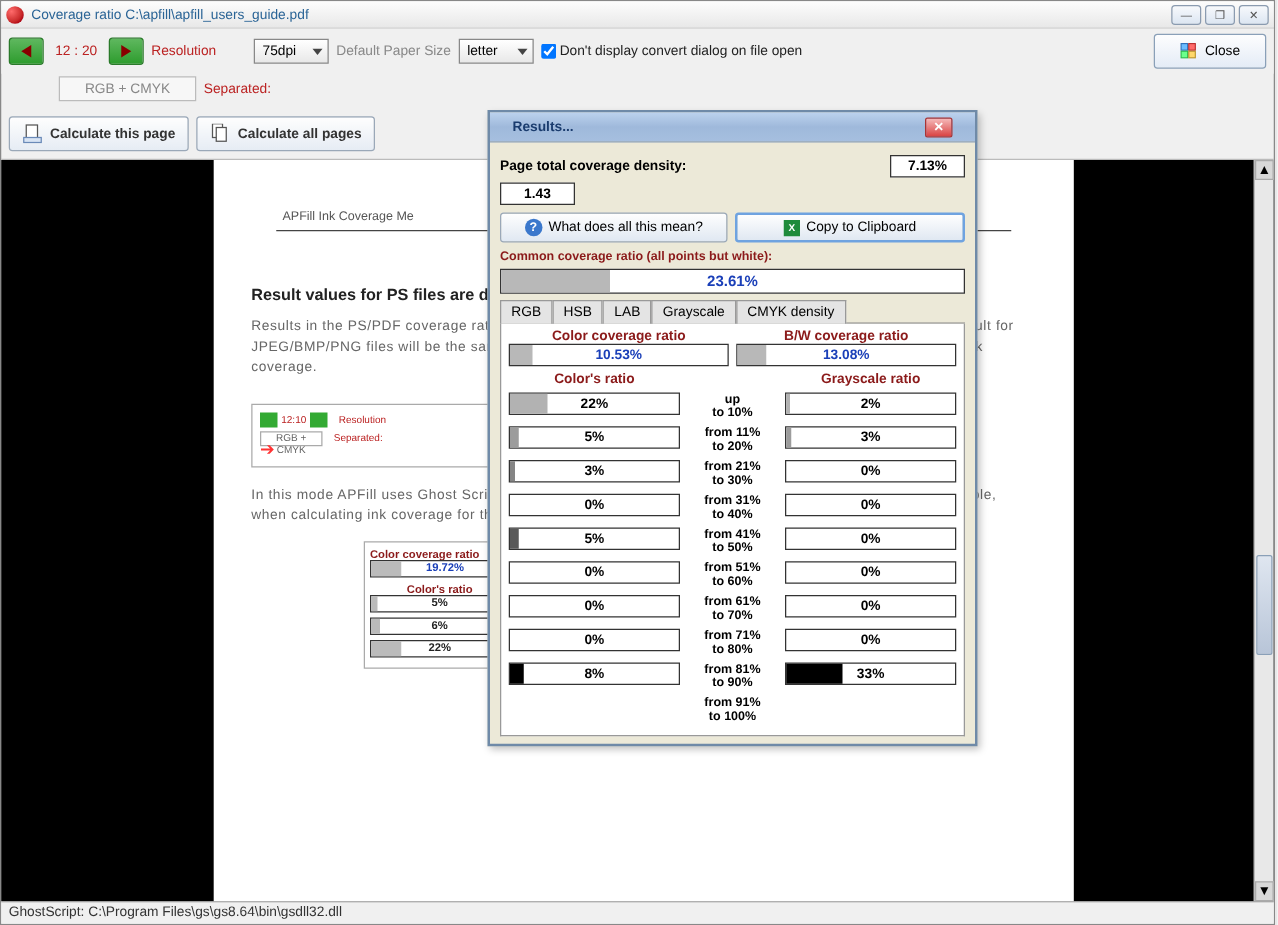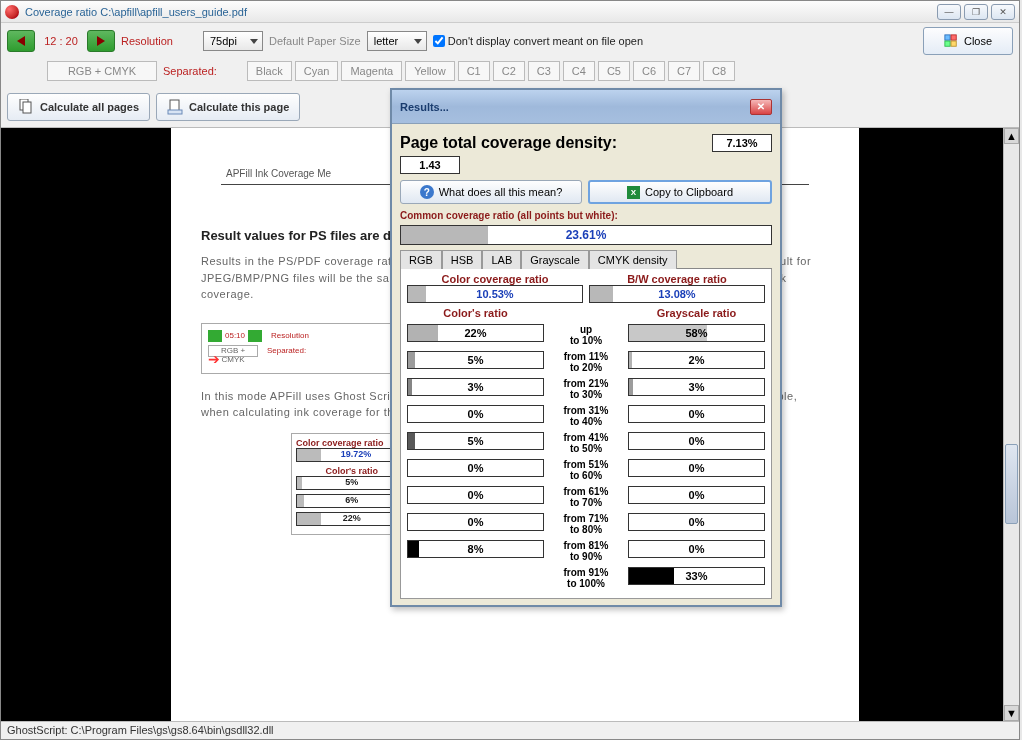--- a/index.html
+++ b/index.html
@@ -124,33 +124,33 @@
 .doc-section p { font-size: 11px; letter-spacing: 0.5px; color: #666; margin-bottom: 12px; line-height: 1.5; }
 
 
 .dlg {
   position: absolute; top: 88px; left: 390px;
   width: 392px; border: 2px solid #6f8aa8;
   background: #ece9d8; z-index: 50;
   box-shadow: 2px 3px 6px rgba(0,0,0,0.25);
 }
 .dlg .dtitle {
-  height: 34px; background: linear-gradient(#bcd2ee,#9fb9db 50%,#a6bfdf);
-  display: flex; align-items: center; padding: 0 8px; color: #1a3c6e; font-weight: bold;
+  height: 24px; background: linear-gradient(#bcd2ee,#9fb9db 50%,#a6bfdf);
+  display: flex; align-items: center; padding: 0 18px; color: #1a3c6e; font-weight: bold;
   font-size: 11px; border-bottom: 1px solid #8aa0b8;
 }
 .dlg .dtitle .dclose {
   margin-left: auto; width: 22px; height: 16px;
   background: linear-gradient(#f5b8b8,#d94343); border: 1px solid #a33;
   border-radius: 2px; display: flex; align-items: center; justify-content: center;
   color: #fff; font-weight: bold; font-size: 10px;
 }
 .dbody { padding: 6px 8px; }
 .drow { display: flex; align-items: center; margin: 4px 0; }
-.drow .dlbl { font-weight: bold; font-size: 16px; flex: 1; }
+.drow .dlbl { font-weight: bold; font-size: 11px; flex: 1; }
 .valbox { width: 60px; height: 18px; border: 1px solid #333; background: #fff; text-align: center; font-weight: bold; font-size: 11px; line-height: 16px; }
 .dbtns { display: flex; gap: 6px; margin: 6px 0; }
 .dbtn {
   flex: 1; height: 24px; border: 1px solid #9aa8b8; background: linear-gradient(#fefefe,#e0e8f2);
   border-radius: 3px; display: flex; align-items: center; justify-content: center; gap: 5px;
   font-size: 11px;
 }
 .dbtn.active { border: 2px solid #6fa3e0; }
 .dbtn .qm { width: 14px; height: 14px; border-radius: 50%; background: #3b78cc; color: #fff; display: flex; align-items: center; justify-content: center; font-weight: bold; font-size: 10px; }
 .dbtn .xl { width: 13px; height: 13px; background: #1f8b3b; color: #fff; font-size: 8px; display: flex; align-items: center; justify-content: center; font-weight: bold; }
@@ -225,83 +225,69 @@
     <div style="width:18px"></div>
     <div class="select" style="width:60px">
         <span>75dpi</span>
       </div>
     <div class="txtlbl">Default Paper Size</div>
     <div class="select" style="width:60px">
         <span>letter</span>
       </div>
     <label class="chk">
       <input type="checkbox" checked="" style="">
-      <span>Don't display convert meant on file open</span>
+      <span>Don't display convert dialog on file open</span>
     </label>
     <div class="closebtn">
       <svg class="x" viewBox="0 0 16 16">
           <rect x="1" y="1" width="6" height="6" fill="#6bbcff" stroke="#2a6db8"></rect>
           <rect x="8" y="1" width="6" height="6" fill="#ff6b6b" stroke="#b82a2a"></rect>
           <rect x="1" y="8" width="6" height="6" fill="#6bff8c" stroke="#2ab84a"></rect>
           <rect x="8" y="8" width="6" height="6" fill="#ffd86b" stroke="#b8922a"></rect>
         </svg>
       <span>Close</span>
     </div>
   </div>
 
   <div class="toolbar2">
     <div style="width:34px"></div>
     <div class="rgbbtn">RGB + CMYK</div>
     <div class="lbl">Separated:</div>
     <div style="width:18px"></div>
-    <div id="channels" style="display:flex;gap:3px">
-        <div class="chbtn">Black</div>
-        <div class="chbtn">Cyan</div>
-        <div class="chbtn">Magenta</div>
-        <div class="chbtn">Yellow</div>
-        <div class="chbtn">C1</div>
-        <div class="chbtn">C2</div>
-        <div class="chbtn">C3</div>
-        <div class="chbtn">C4</div>
-        <div class="chbtn">C5</div>
-        <div class="chbtn">C6</div>
-        <div class="chbtn">C7</div>
-        <div class="chbtn">C8</div>
-      </div>
   </div>
 
   <div class="actionbar">
+    <div class="bigbtn">
+      <svg class="ic" viewBox="0 0 16 16">
+          <rect x="3" y="1" width="9" height="12" fill="#fff" stroke="#555"></rect>
+          <rect x="1" y="11" width="14" height="4" fill="#d8e4f4" stroke="#6a8ab8"></rect>
+        </svg>
+      <span>Calculate this page</span>
+    </div>
     <div class="bigbtn">
       <svg class="ic" viewBox="0 0 16 16">
           <rect x="2" y="0" width="8" height="11" fill="#fff" stroke="#555"></rect>
           <rect x="5" y="3" width="8" height="11" fill="#fff" stroke="#555"></rect>
         </svg>
       <span>Calculate all pages</span>
-    </div>
-    <div class="bigbtn">
-      <svg class="ic" viewBox="0 0 16 16">
-          <rect x="3" y="1" width="9" height="12" fill="#fff" stroke="#555"></rect>
-          <rect x="1" y="11" width="14" height="4" fill="#d8e4f4" stroke="#6a8ab8"></rect>
-        </svg>
-      <span>Calculate this page</span>
     </div>
   </div>
 
   <div class="content">
     <div class="blackside"></div>
     <div class="paper">
       <div class="hdrtxt">APFill Ink Coverage Me</div>
       <div class="hdrline"></div>
       <div class="doc-section">
         <h3>Result values for PS files are different from what is shown on the screen.</h3>
         <p>Results in the PS/PDF coverage ratio dialog are in the RGB/HSV mode. When this mode is selected, the result for JPEG/BMP/PNG files will be the same. The image on the screen is meant to show a preview, not an exact ink coverage.</p>
         <div class="docimg">
           <div style="display:flex;align-items:center;gap:3px">
             <div style="width:14px;height:12px;background:#3a3"></div>
-            <span style="color:#b22">05:10</span>
+            <span style="color:#b22">12:10</span>
             <div style="width:14px;height:12px;background:#3a3"></div>
             <span style="color:#b22;margin-left:6px">Resolution</span>
           </div>
           <div style="display:flex;align-items:center;gap:3px;margin-top:3px">
             <div style="width:50px;height:12px;border:1px solid #aaa;text-align:center">RGB + CMYK</div>
             <span style="color:#b22;margin-left:6px">Separated:</span>
           </div>
           <div style="color:#f33;font-size:14px;margin-top:-6px">➔</div>
         </div>
         <p style="margin-top:14px">In this mode APFill uses Ghost Script and CMYK image. The result is displayed on the CMYK tab. For example, when calculating ink coverage for this page, APFill produces the following result:</p>
@@ -486,26 +472,20 @@
             <div class="rangecell">from 61%<br>to 70%</div>
             <div class="rangecell">from 71%<br>to 80%</div>
             <div class="rangecell">from 81%<br>to 90%</div>
             <div class="rangecell">from 91%<br>to 100%</div>
           </div>
         <div class="col">
           <div class="sublbl">Grayscale ratio</div>
           <div class="collist" id="graycol">
               <div class="cell">
                 <div class="ratiobar">
-                  <div class="fill" style="width: 58%; background: rgb(200, 200, 200);"></div>
-                  <span>58%</span>
-                </div>
-              </div>
-              <div class="cell">
-                <div class="ratiobar">
                   <div class="fill" style="width: 2%; background: rgb(178, 178, 178);"></div>
                   <span>2%</span>
                 </div>
               </div>
               <div class="cell">
                 <div class="ratiobar">
                   <div class="fill" style="width: 3%; background: rgb(156, 156, 156);"></div>
                   <span>3%</span>
                 </div>
               </div>

